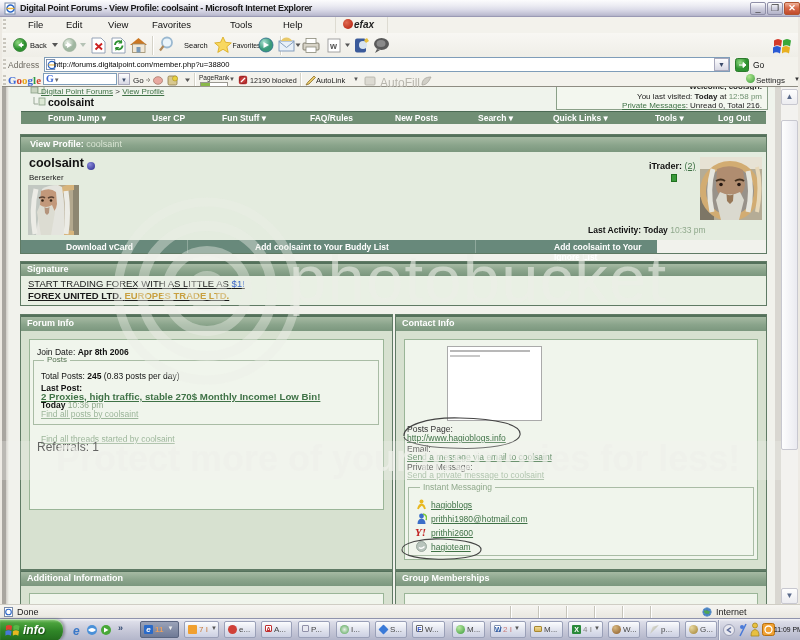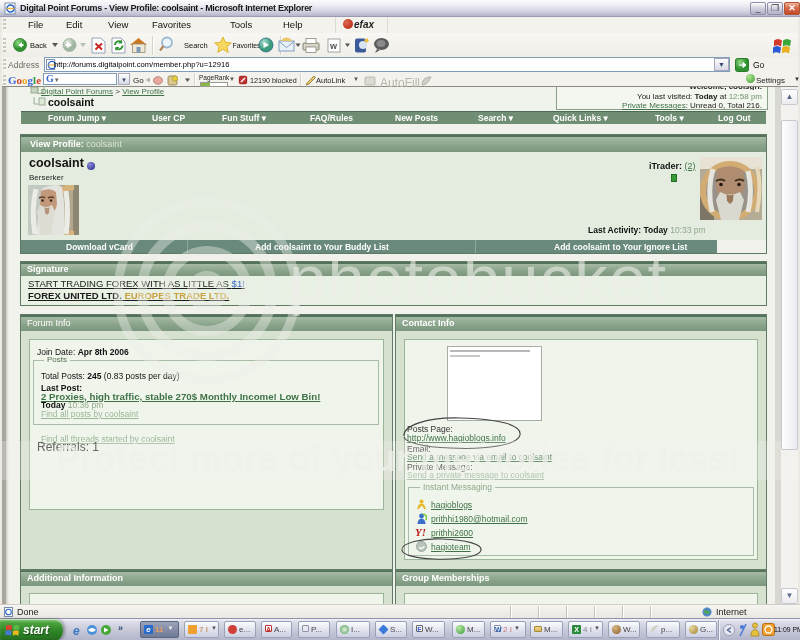--- a/index.html
+++ b/index.html
@@ -153,21 +153,21 @@
 </div>
 <div id="addrbar" class="abs">
   <div class="abs grip" style="left:1px;top:2px;height:12px;"></div>
   <div class="abs" style="left:6px;top:3px;font-size:8.5px;color:#6e6b62;">Address</div>
   <div class="abs" style="left:42px;top:0px;width:686px;height:15px;background:#fff;border:1px solid #7f9db9;box-sizing:border-box;"></div>
   <svg class="abs" style="left:44px;top:2px;" width="11" height="11" viewBox="0 0 12 12">
     <rect x="0.5" y="0.5" width="9" height="11" fill="#fff" stroke="#7a8ba8"></rect>
     <circle cx="6.5" cy="6.5" r="4" fill="none" stroke="#2a66c8" stroke-width="1.4"></circle>
     <path d="M2.5 6.5h8" stroke="#e8b23a" stroke-width="1.2"></path>
   </svg>
-  <div class="abs" style="left:52px;top:3px;font-size:7.6px;color:#000;">http://forums.digitalpoint.com/member.php?u=12916</div>
+  <div class="abs" style="left:52px;top:3px;font-size:7.6px;color:#000;">http://forums.digitalpoint.com/member.php?u=38800</div>
   <div class="abs" style="left:712px;top:1px;width:15px;height:13px;background:linear-gradient(180deg,#fdfdfe,#d8d8e4);border:1px solid #a8a8bc;box-sizing:border-box;font-size:7px;text-align:center;line-height:12px;color:#3a4a6a;">▼</div>
   <svg class="abs" style="left:733px;top:1px;" width="14" height="14" viewBox="0 0 14 14">
     <rect x="0.5" y="0.5" width="13" height="13" rx="2" fill="url(#ggo)" stroke="#2c7a2c"></rect>
     <defs>
         <radialGradient id="ggo" cx="35%" cy="30%">
           <stop offset="0%" stop-color="#8fd87f"></stop>
           <stop offset="100%" stop-color="#2e9231"></stop>
         </radialGradient>
       </defs>
     <path d="M4 7 h4 V4.5 L11 7 L8 9.5 V7.2" fill="#fff" stroke="#fff" stroke-width="1"></path>
@@ -257,36 +257,36 @@
 
 <div class="abs thead" style="left:21px;top:135px;width:745px;height:17px;box-sizing:border-box;"></div>
 <div class="abs" style="left:30px;top:139px;font-size:9px;color:#fff;font-weight:bold;">View Profile: <span style="font-weight:normal;color:#d8e4d3;">coolsaint</span></div>
 <div class="abs" style="left:21px;top:152px;width:745px;height:88px;background:#e4ecdf;"></div>
 <div class="abs" style="left:29px;top:156px;font-size:12.5px;font-weight:bold;color:#111;">coolsaint</div>
 <div class="abs" style="left:87px;top:162px;width:8px;height:8px;border-radius:50%;background:radial-gradient(circle at 35% 30%,#8a8adc,#28288a);"></div>
 <div class="abs" style="left:29px;top:173px;font-size:8px;color:#222;">Berserker</div>
 <div class="abs" style="left:649px;top:161px;font-size:9px;color:#111;font-weight:bold;">iTrader: <span class="greenlink" style="font-weight:normal;">(2)</span></div>
 <div class="abs" style="left:671px;top:174px;width:4px;height:6px;background:#3a9a3a;border:1px solid #207020;"></div>
 <div class="abs" style="left:588px;top:225px;font-size:8.5px;color:#111;"><b>Last Activity:</b> <b>Today</b> <span style="color:#8fa88b;">10:33 pm</span></div>
-<div class="abs" style="left:21px;top:240px;width:696px;height:13px;background:#68897b;font-size:8.5px;font-weight:bold;color:#fff;">
+<div class="abs" style="left:21px;top:240px;width:636px;height:13px;background:#68897b;font-size:8.5px;font-weight:bold;color:#fff;">
   <span class="abs" style="left:166px;top:0;width:1px;height:13px;background:#8fa89c;"></span>
   <span class="abs" style="left:454px;top:0;width:1px;height:13px;background:#8fa89c;"></span>
   <span class="abs" style="left:45px;top:2px;">Download vCard</span>
   <span class="abs" style="left:234px;top:2px;">Add coolsaint to Your Buddy List</span>
   <span class="abs" style="left:533px;top:2px;">Add coolsaint to Your Ignore List</span>
 </div>
 
 <div class="abs thead" style="left:21px;top:262px;width:745px;height:14px;box-sizing:border-box;"></div>
 <div class="abs" style="left:27px;top:264px;font-size:9px;color:#fff;font-weight:bold;">Signature</div>
 <div class="abs" style="left:21px;top:276px;width:745px;height:29px;background:#e9f0e4;"></div>
 <div class="abs" style="left:28px;top:278px;font-size:9.5px;font-weight:normal;color:#1a1a1a;text-decoration:underline;">START TRADING FOREX WITH AS LITTLE AS <span style="color:#3a66c8;">$1!</span></div>
 <div class="abs" style="left:28px;top:289.5px;font-size:9.5px;font-weight:bold;color:#1a1a1a;text-decoration:underline;">FOREX UNITED LTD. <span style="color:#c8a040;">EUROPES TRADE LTD.</span></div>
 
 <div class="abs thead" style="left:21px;top:315px;width:371px;height:16px;box-sizing:border-box;"></div>
-<div class="abs" style="left:27px;top:318px;font-size:9px;color:#fff;font-weight:normal;">Forum Info</div>
+<div class="abs" style="left:27px;top:318px;font-size:9px;color:#fff;font-weight:bold;">Forum Info</div>
 <div class="abs" style="left:21px;top:331px;width:371px;height:239px;background:#d7e1d0;"></div>
 <div class="abs" style="left:29px;top:339px;width:355px;height:171px;background:#f0f5ec;border:1px solid #9ab597;box-sizing:border-box;"></div>
 <div class="abs" style="left:37px;top:347px;font-size:8.5px;color:#111;">Join Date: <b>Apr 8th 2006</b></div>
 <div class="abs" style="left:33px;top:360px;width:346px;height:65px;border:1px solid #a9bca5;box-sizing:border-box;"></div>
 <div class="abs" style="left:44px;top:355px;font-size:8px;color:#537050;background:#f0f5ec;padding:0 3px;">Posts</div>
 <div class="abs" style="left:41px;top:371px;font-size:8.5px;color:#111;">Total Posts: <b>245</b> (0.83 posts per day)</div>
 <div class="abs" style="left:41px;top:383px;font-size:8.5px;color:#111;font-weight:bold;">Last Post:</div>
 <div class="abs" style="left:41px;top:391px;font-size:9.7px;font-weight:bold;"><span class="greenlink">2 Proxies, high traffic, stable 270$ Monthly Income! Low Bin!</span></div>
 <div class="abs" style="left:41px;top:399.5px;font-size:8.5px;color:#111;"><b>Today</b> <span style="color:#8fa88b;">10:36 pm</span></div>
 <div class="abs" style="left:41px;top:408.5px;font-size:8.5px;"><span class="palelink">Find all posts by coolsaint</span></div>
@@ -407,21 +407,21 @@
 </div>
 <div id="taskbar" class="abs">
 
   <div class="abs" style="left:0;top:0px;width:63px;height:22px;border-radius:0 9px 9px 0;background:linear-gradient(180deg,#8ecb7c 0%,#4ba23c 18%,#2f8527 55%,#25701f 92%,#1e5c19 100%);box-shadow:inset 0 1px 1px rgba(255,255,255,0.55), 2px 0 3px rgba(0,0,0,0.3);"></div>
   <svg class="abs" style="left:5px;top:4px;" width="15" height="14" viewBox="0 0 17 16">
     <path d="M1 3.5 q3.5 -2.5 7 0 l-0.8 5 q-3.5 -2 -6.2 0 z" fill="#e04030"></path>
     <path d="M9.5 3.5 q3.5 -2.5 7 0 l-0.8 5 q-3.5 -2 -6.2 0 z" fill="#58b848"></path>
     <path d="M0.4 9.5 q3.5 -2.5 7 0 l-0.8 5 q-3.5 -2 -6.2 0 z" fill="#4878d8"></path>
     <path d="M8.9 9.5 q3.5 -2.5 7 0 l-0.8 5 q-3.5 -2 -6.2 0 z" fill="#e8b820"></path>
   </svg>
-  <div class="abs" style="left:23px;top:4px;font-size:12px;font-weight:bold;font-style:italic;color:#fff;text-shadow:1px 1px 1px rgba(0,0,0,0.4);">start</div>
+  <div class="abs" style="left:23px;top:4px;font-size:12px;font-weight:bold;font-style:italic;color:#fff;text-shadow:1px 1px 1px rgba(0,0,0,0.4);">info</div>
 
   <svg class="abs" style="left:72px;top:5px;" width="12" height="12" viewBox="0 0 12 12">
       <text x="1" y="11" font-size="12" font-weight="bold" font-style="italic" fill="#3a78c8">e</text>
     </svg>
   <svg class="abs" style="left:86px;top:5px;" width="12" height="12" viewBox="0 0 12 12">
       <circle cx="6" cy="6" r="5" fill="#4a90d8"></circle>
       <path d="M2 6 q4 -4 8 0 q-4 4 -8 0" fill="#fff"></path>
     </svg>
   <svg class="abs" style="left:100px;top:5px;" width="12" height="12" viewBox="0 0 12 12">
       <circle cx="6" cy="6" r="5" fill="#48a838"></circle>

